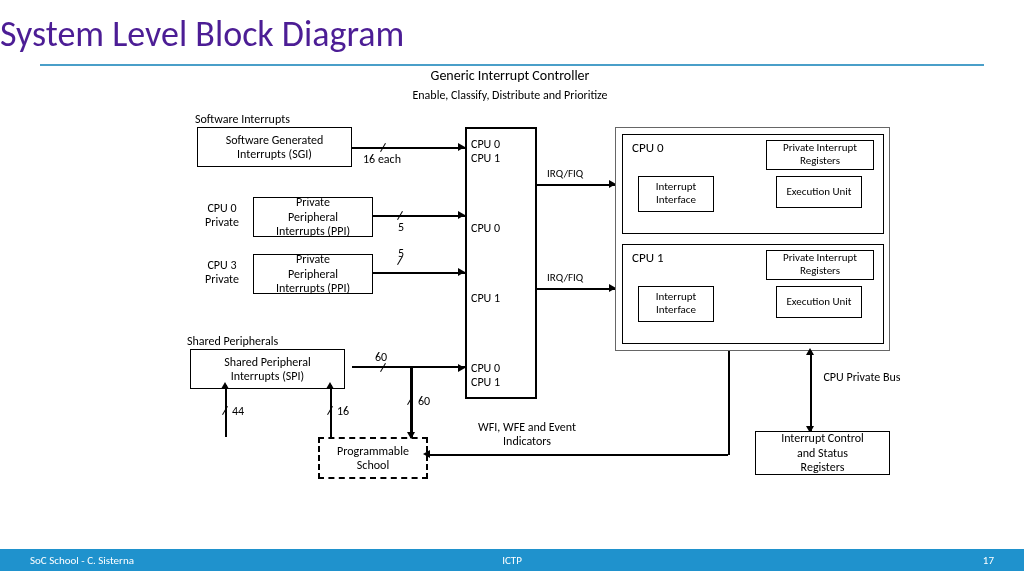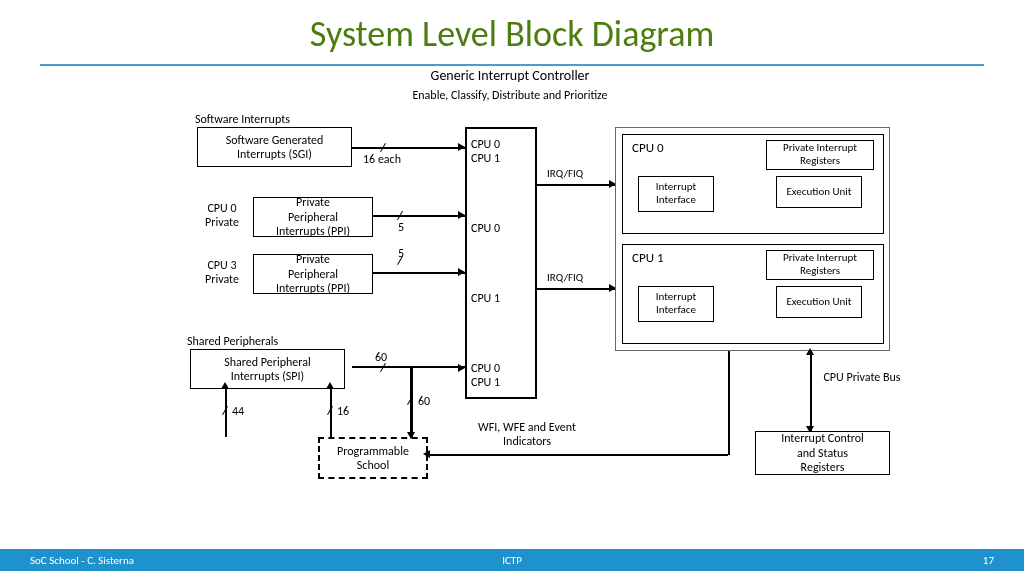--- a/index.html
+++ b/index.html
@@ -1,17 +1,17 @@
 <!DOCTYPE html>
 <html><head>
 <meta charset="utf-8">
 <style>
 *{box-sizing:border-box;margin:0;padding:0}
 body{font-family:Calibri,Arial,sans-serif;background:#fff;width:1024px;height:576px;position:relative;overflow:hidden}
-.title{text-align:center;font-size:36px;color:#4d7c0f;font-weight:400;padding:12px 0 8px}
+.title{text-align:left;font-size:36px;color:#4c1d95;font-weight:400;padding:12px 0 8px}
 .rule{height:2px;background:#4a9fc9;margin:0 40px 4px}
 .diagram{position:relative;width:100%;height:460px}
 .box{position:absolute;border:1.5px solid #000;background:#fff;text-align:center;display:flex;align-items:center;justify-content:center;font-size:12px;line-height:1.2;padding:19px}
 .lbl{position:absolute;font-size:12px;text-align:center;line-height:1.2}
 .dashed{border:2px dashed #000}
 .gic{position:absolute;border:2px solid #000;font-size:12px;display:flex;flex-direction:column;justify-content:space-between;padding:6px 4px}
 .gic div{padding:2px 0}
 .cpu-group{position:absolute;border:1px solid #666}
 .sub{position:absolute;border:1.5px solid #000;font-size:11px;text-align:center;display:flex;align-items:center;justify-content:center;line-height:1.15;padding:2px}
 .arrow{position:absolute;background:#000}

